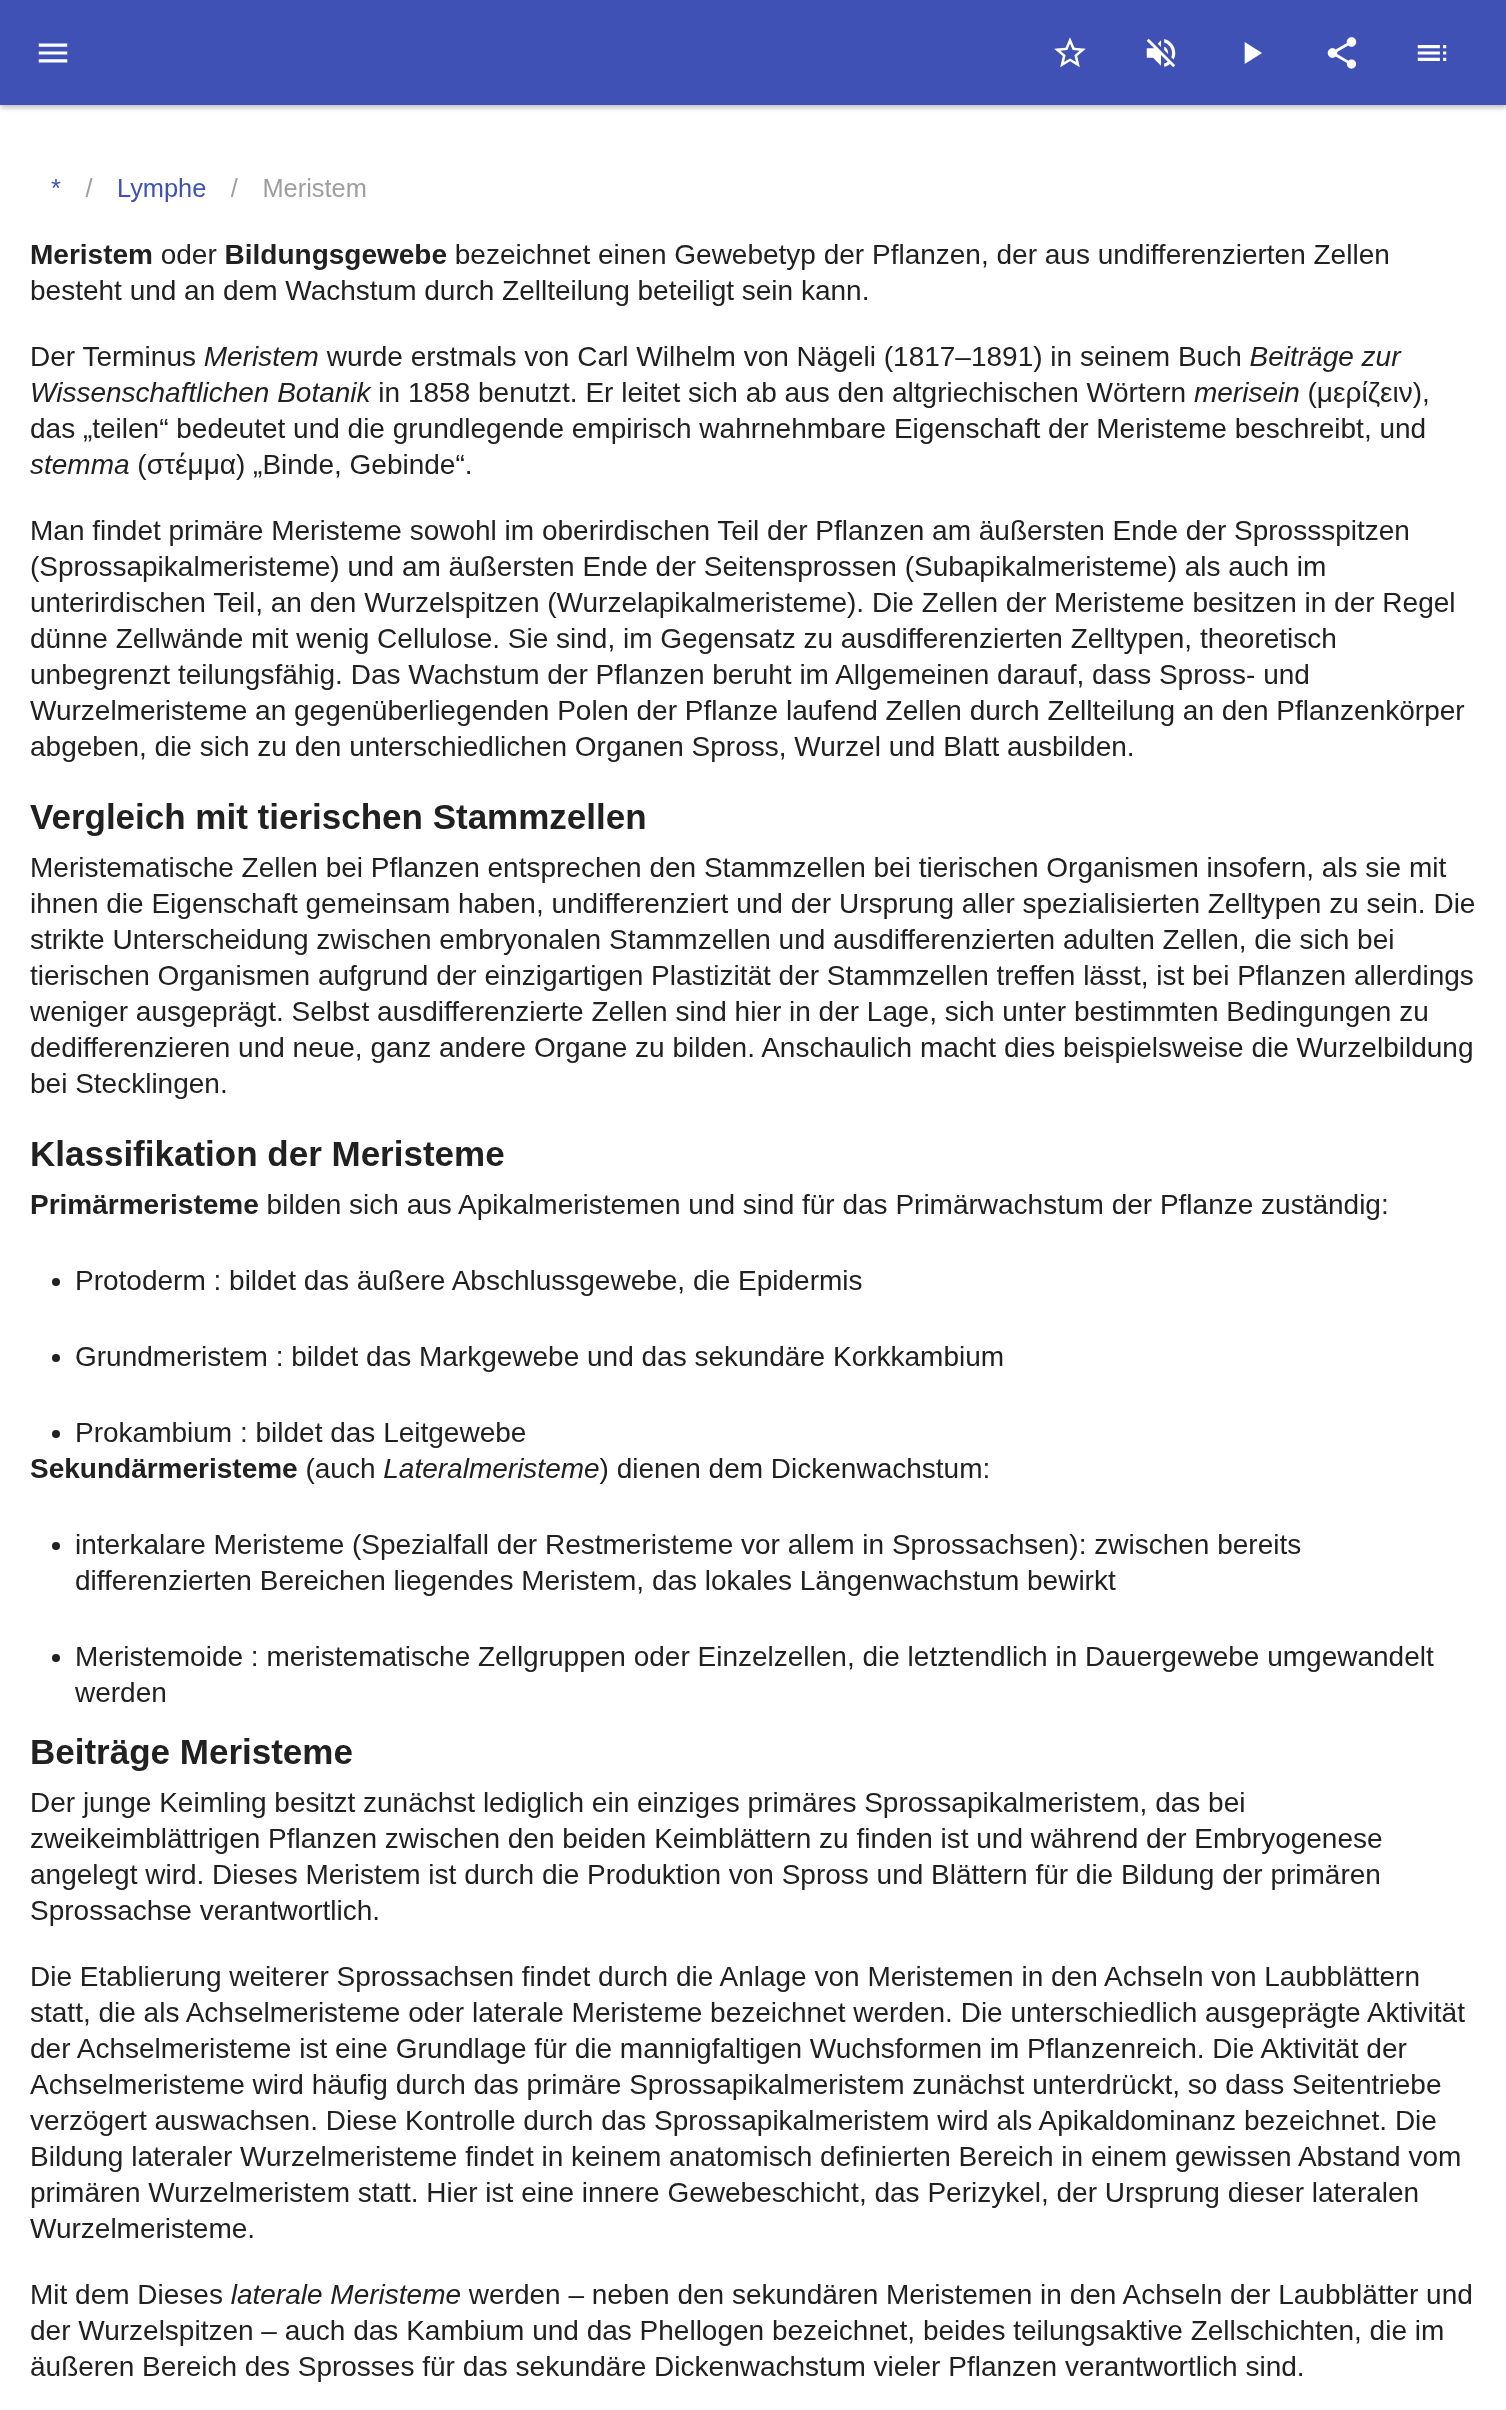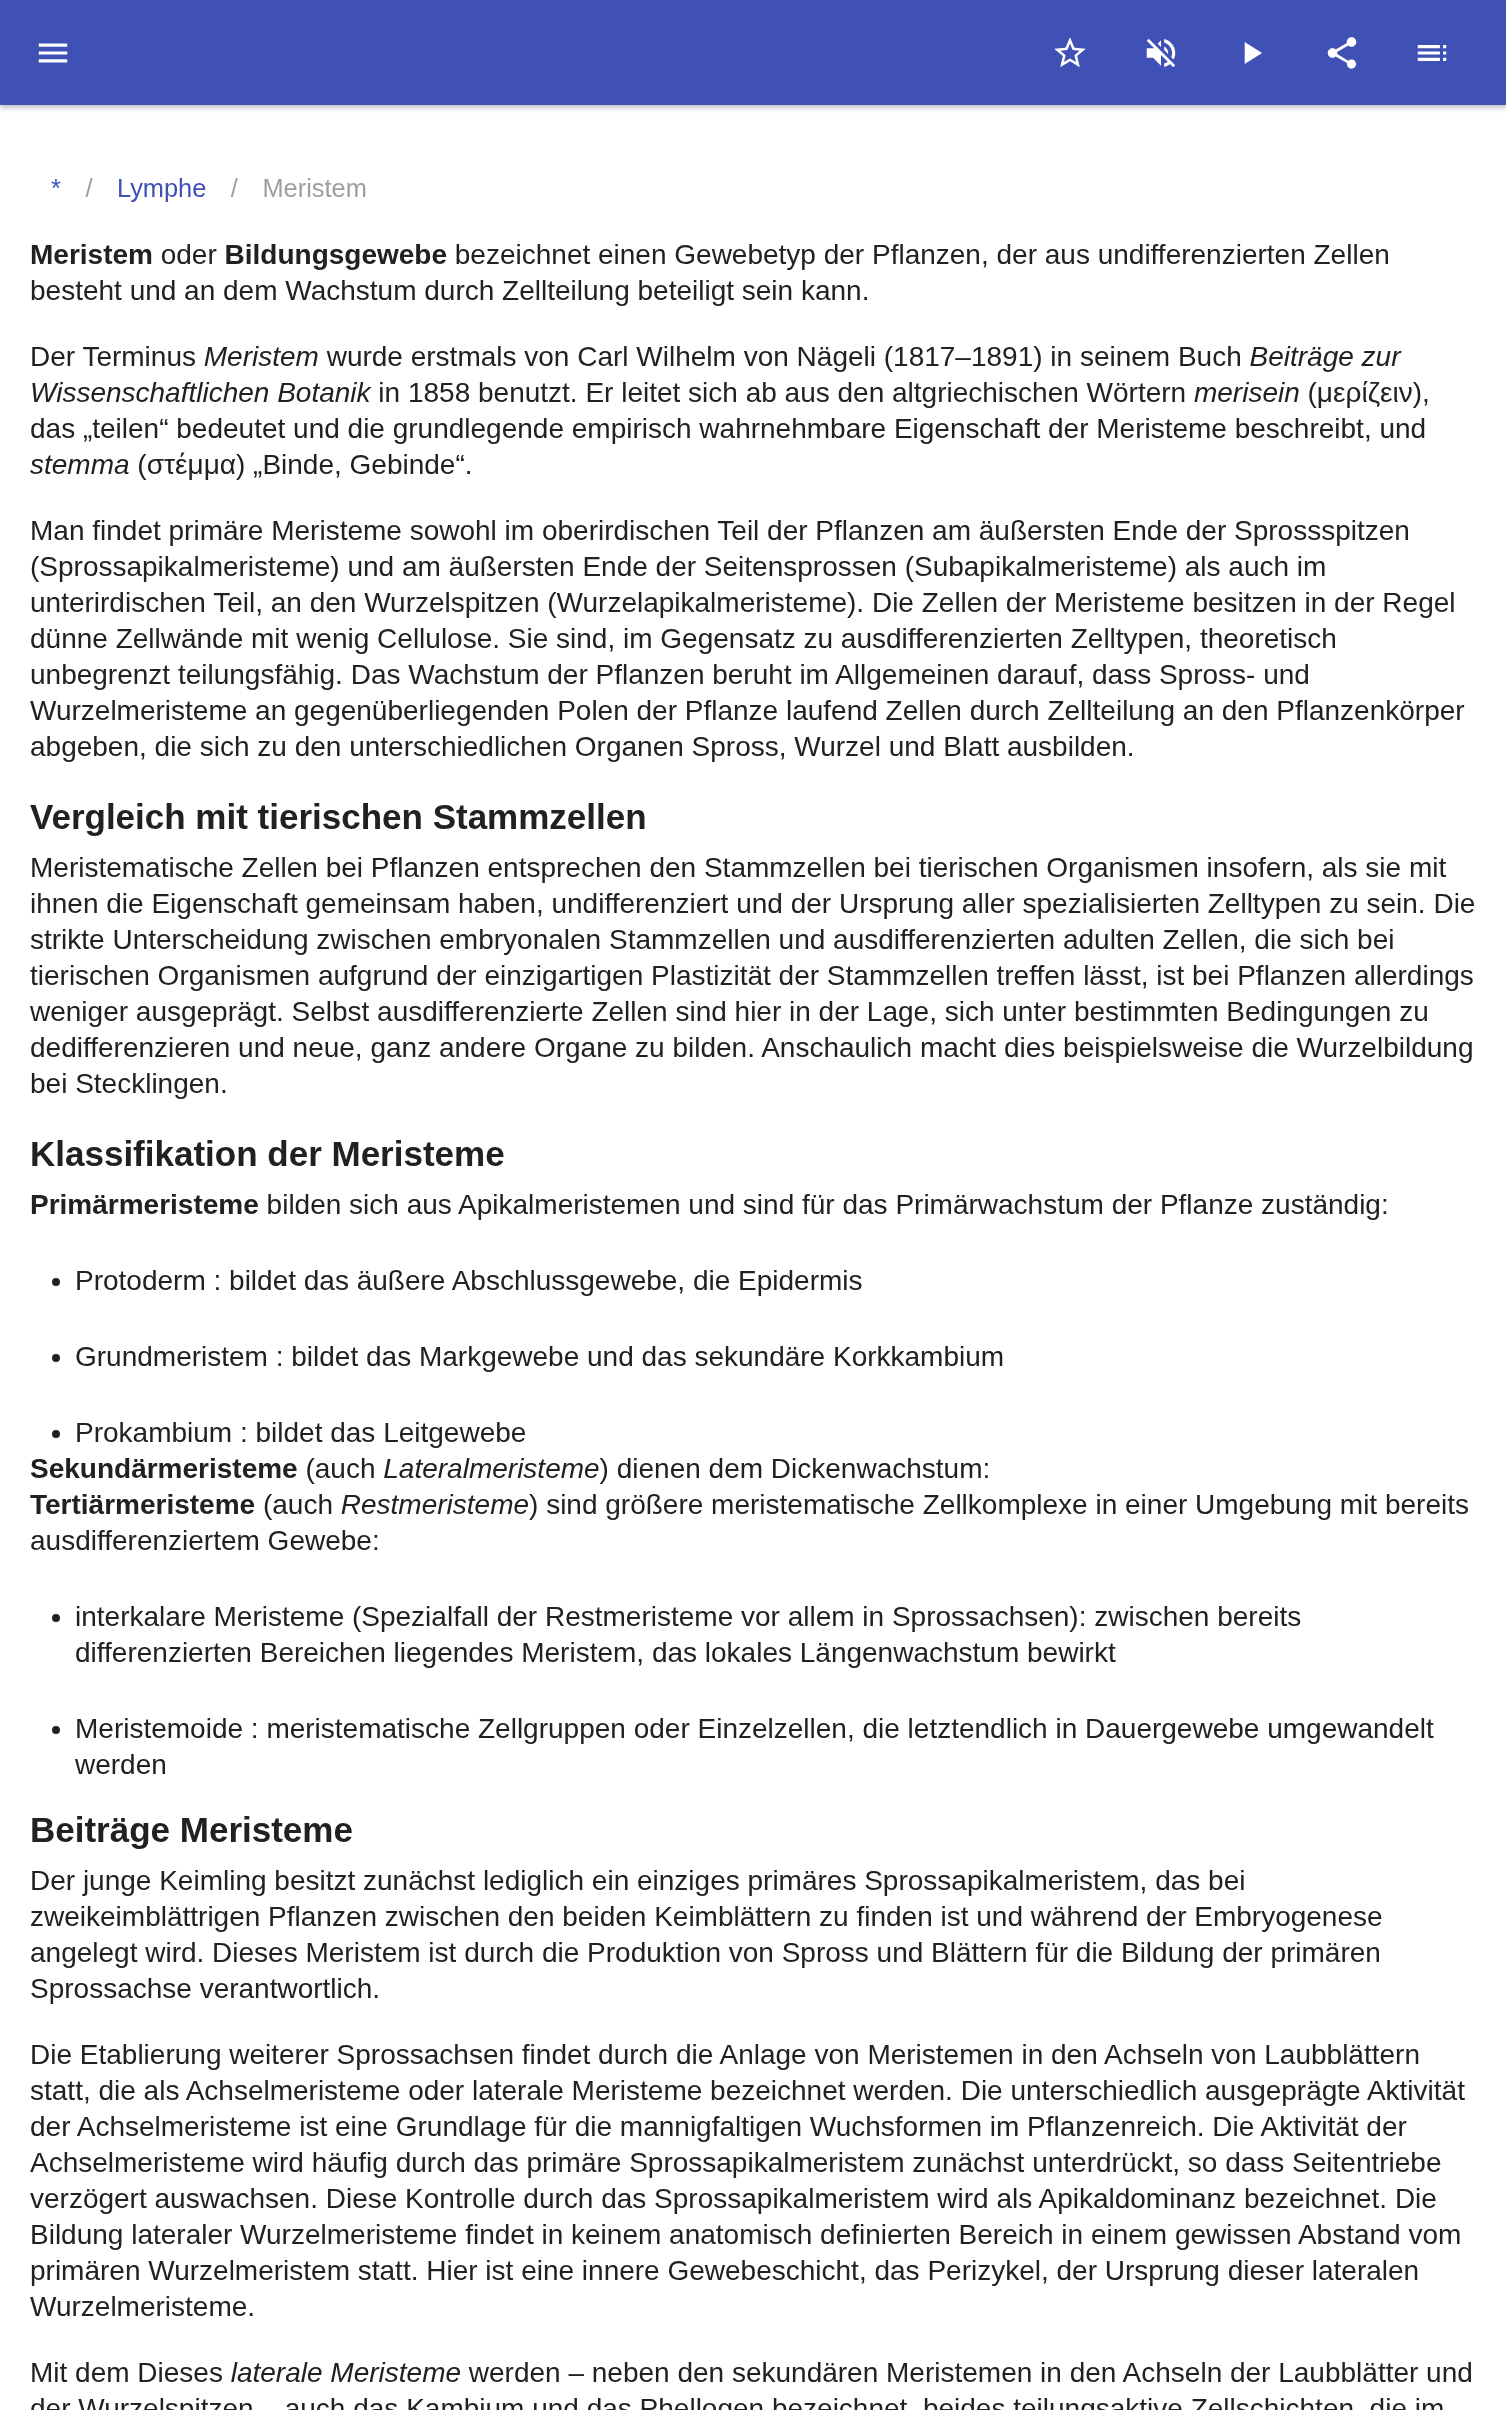--- a/index.html
+++ b/index.html
@@ -29,21 +29,21 @@
   .breadcrumb .current { color: #9e9e9e; }
 
   .article { position: absolute; top: 132px; left: 0; width: 1446px; }
   p, li { font-size: 28px; line-height: 36px; color: #212121; }
   p { margin-bottom: 30px; }
   b { font-weight: bold; }
   i { font-style: italic; }
 
   h2 {
     font-size: 35px; font-weight: bold; line-height: 43px; color: #212121;
-    margin-top: 25px; margin-bottom: 0;
+    margin-top: 19px; margin-bottom: 0;
   }
   h2 + p { margin-top: 12px; }
   ul { list-style: disc; margin-left: 45px; margin-top: 30px; }
   ul li { padding-left: 0; margin-top: 40px; }
   p.tight { margin-bottom: 0; }
 
   .figure { position: relative; margin-top: 41px; width: 490px; height: 132px; overflow: hidden; }
 </style>
 </head>
 <body>
@@ -102,21 +102,20 @@
     <p>Meristematische Zellen bei Pflanzen entsprechen den Stammzellen bei tierischen Organismen insofern, als sie mit ihnen die Eigenschaft gemeinsam haben, undifferenziert und der Ursprung aller spezialisierten Zelltypen zu sein. Die strikte Unterscheidung zwischen embryonalen Stammzellen und ausdifferenzierten adulten Zellen, die sich bei tierischen Organismen aufgrund der einzigartigen Plastizität der Stammzellen treffen lässt, ist bei Pflanzen allerdings weniger ausgeprägt. Selbst ausdifferenzierte Zellen sind hier in der Lage, sich unter bestimmten Bedingungen zu dedifferenzieren und neue, ganz andere Organe zu bilden. Anschaulich macht dies beispielsweise die Wurzelbildung bei Stecklingen.</p>
 
     <h2>Klassifikation der Meristeme</h2>
     <p class="tight"><b>Primärmeristeme</b><span> bilden sich aus Apikalmeristemen und sind für das Primärwachstum der Pflanze zuständig:</span></p>
     <ul>
       <li>Protoderm : bildet das äußere Abschlussgewebe, die Epidermis</li>
       <li>Grundmeristem : bildet das Markgewebe und das sekundäre Korkkambium</li>
       <li>Prokambium : bildet das Leitgewebe</li>
     </ul>
     <p class="tight"><b>Sekundärmeristeme</b><span> (auch </span><i>Lateralmeristeme</i><span>) dienen dem Dickenwachstum:</span></p>
-    <p class="tight"><b>Tertiärmeristeme</b><span> (auch </span><i>Restmeristeme</i><span>) sind größere meristematische Zellkomplexe in einer Umgebung mit bereits ausdifferenziertem Gewebe:</span></p>
     <ul>
       <li>interkalare Meristeme (Spezialfall der Restmeristeme vor allem in Sprossachsen): zwischen bereits differenzierten Bereichen liegendes Meristem, das lokales Längenwachstum bewirkt</li>
       <li>Meristemoide : meristematische Zellgruppen oder Einzelzellen, die letztendlich in Dauergewebe umgewandelt werden</li>
     </ul>
 
     <h2>Beiträge Meristeme</h2>
     <p>Der junge Keimling besitzt zunächst lediglich ein einziges primäres Sprossapikalmeristem, das bei zweikeimblättrigen Pflanzen zwischen den beiden Keimblättern zu finden ist und während der Embryogenese angelegt wird. Dieses Meristem ist durch die Produktion von Spross und Blättern für die Bildung der primären Sprossachse verantwortlich.</p>
     <p>Die Etablierung weiterer Sprossachsen findet durch die Anlage von Meristemen in den Achseln von Laubblättern statt, die als Achselmeristeme oder laterale Meristeme bezeichnet werden. Die unterschiedlich ausgeprägte Aktivität der Achselmeristeme ist eine Grundlage für die mannigfaltigen Wuchsformen im Pflanzenreich. Die Aktivität der Achselmeristeme wird häufig durch das primäre Sprossapikalmeristem zunächst unterdrückt, so dass Seitentriebe verzögert auswachsen. Diese Kontrolle durch das Sprossapikalmeristem wird als Apikaldominanz bezeichnet. Die Bildung lateraler Wurzelmeristeme findet in keinem anatomisch definierten Bereich in einem gewissen Abstand vom primären Wurzelmeristem statt. Hier ist eine innere Gewebeschicht, das Perizykel, der Ursprung dieser lateralen Wurzelmeristeme.</p>
     <p><span>Mit dem Dieses </span><i>laterale Meristeme</i><span> werden – neben den sekundären Meristemen in den Achseln der Laubblätter und der Wurzelspitzen – auch das Kambium und das Phellogen bezeichnet, beides teilungsaktive Zellschichten, die im äußeren Bereich des Sprosses für das sekundäre Dickenwachstum vieler Pflanzen verantwortlich sind.</span></p>
 

